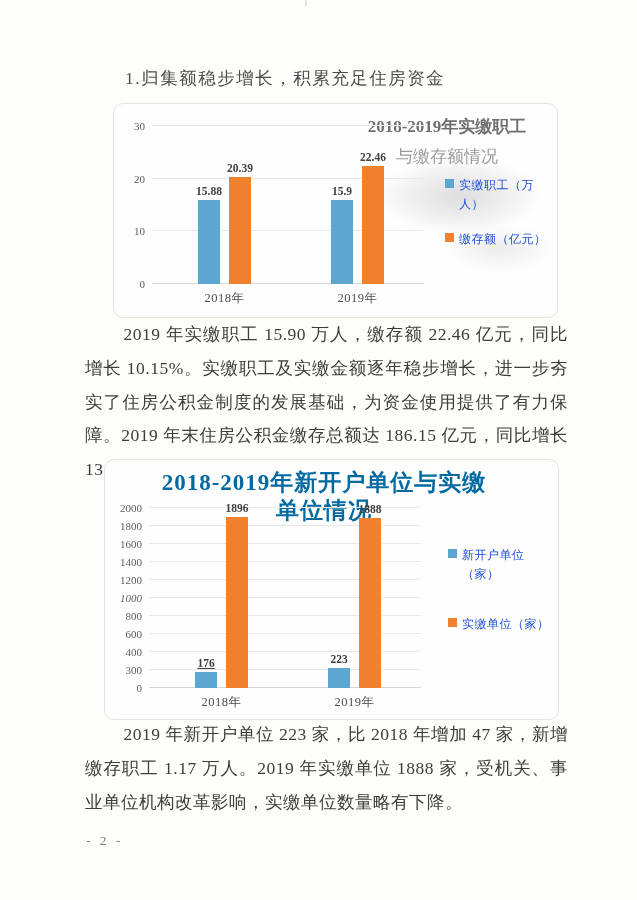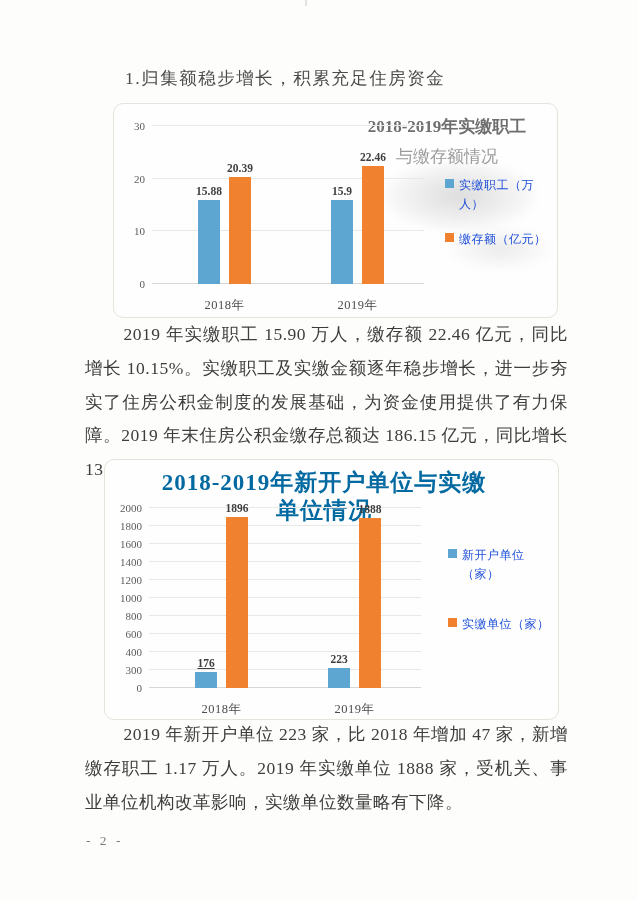--- a/index.html
+++ b/index.html
@@ -55,21 +55,21 @@
 
   .bar-group{position:relative;height:100%;display:flex;align-items:flex-end;gap:9px;}
   .bar-wrap{position:relative;width:22px;height:100%;display:flex;align-items:flex-end;}
   .bar{width:100%;}
   .bar-label{
     position:absolute;left:50%;transform:translateX(-50%);
     white-space:nowrap;font-size:11.5px;font-weight:700;color:#3f3f3f;
   }
   .cat-label{
     position:absolute;top:100%;left:50%;transform:translateX(-50%);
-    margin-top:13px;font-size:12.5px;color:#4c4c4c;white-space:nowrap;letter-spacing:.5px;
+    margin-top:6px;font-size:12.5px;color:#4c4c4c;white-space:nowrap;letter-spacing:.5px;
   }
 
   .legend{position:absolute;display:flex;flex-direction:column;}
   .card1 .legend{right:6px;top:72px;gap:17px;}
   .card2 .legend{right:4px;top:86px;gap:32px;}
   .legend-item{display:flex;align-items:flex-start;gap:5px;font-size:12px;color:#1d4ed8;}
   .legend-swatch{width:9px;height:9px;margin-top:3px;flex:none;}
   .legend-label{width:92px;line-height:1.55;letter-spacing:.5px;}
 
   .smudge{position:absolute;pointer-events:none;border-radius:50%;}
@@ -147,21 +147,21 @@
   <section class="chart-card card2">
     <div class="chart-title">
         <div class="title-line l0">2018-2019年新开户单位与实缴单位情况</div>
       </div>
     <div class="y-axis">
         <div class="ytick" style="bottom: 0%;">0</div>
         <div class="ytick" style="bottom: 10%;">300</div>
         <div class="ytick" style="bottom: 20%;">400</div>
         <div class="ytick" style="bottom: 30%;">600</div>
         <div class="ytick" style="bottom: 40%;">800</div>
-        <div class="ytick" style="bottom: 50%;">1000</div>
+        <div class="ytick" style="bottom: 50%; font-style: italic;">1000</div>
         <div class="ytick" style="bottom: 60%;">1200</div>
         <div class="ytick" style="bottom: 70%;">1400</div>
         <div class="ytick" style="bottom: 80%; margin-left: 16px;">1600</div>
         <div class="ytick" style="bottom: 90%;">1800</div>
         <div class="ytick" style="bottom: 100%;">2000</div>
       </div>
     <div class="plot-area">
         <div class="gridline zero" style="bottom: 0%;"></div>
         <div class="gridline" style="bottom: 10%;"></div>
         <div class="gridline" style="bottom: 20%;"></div>

